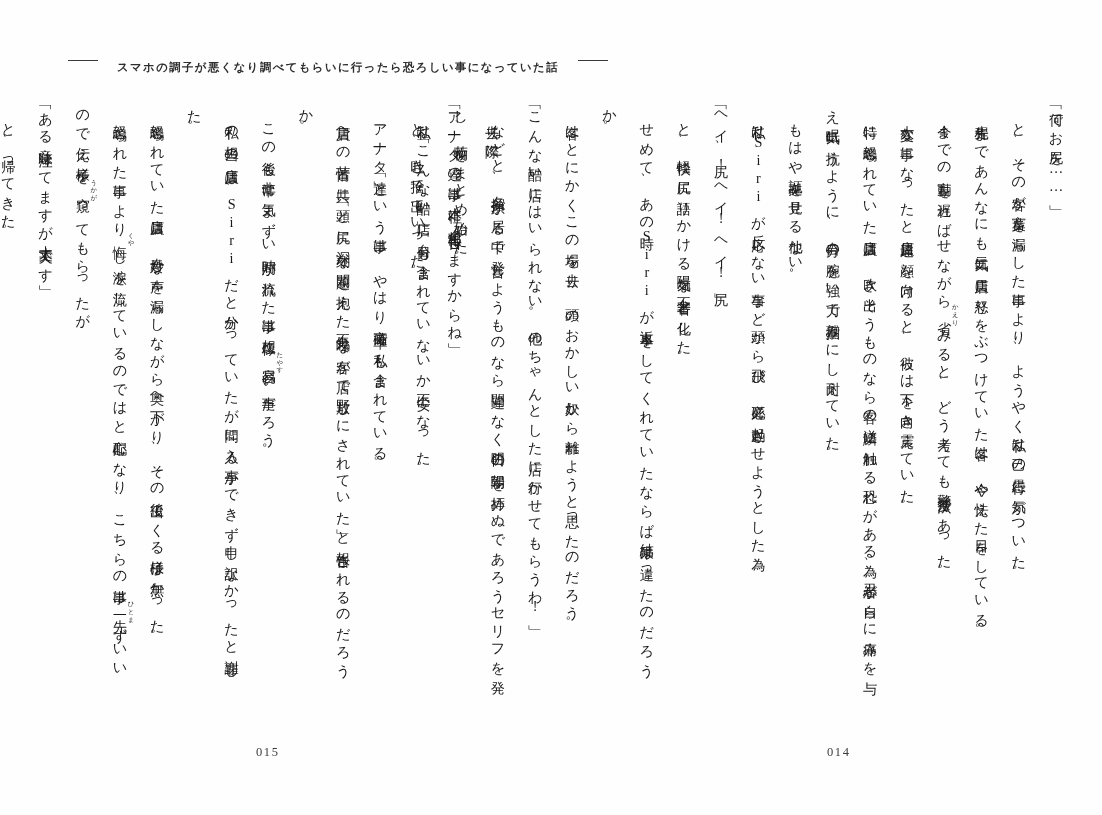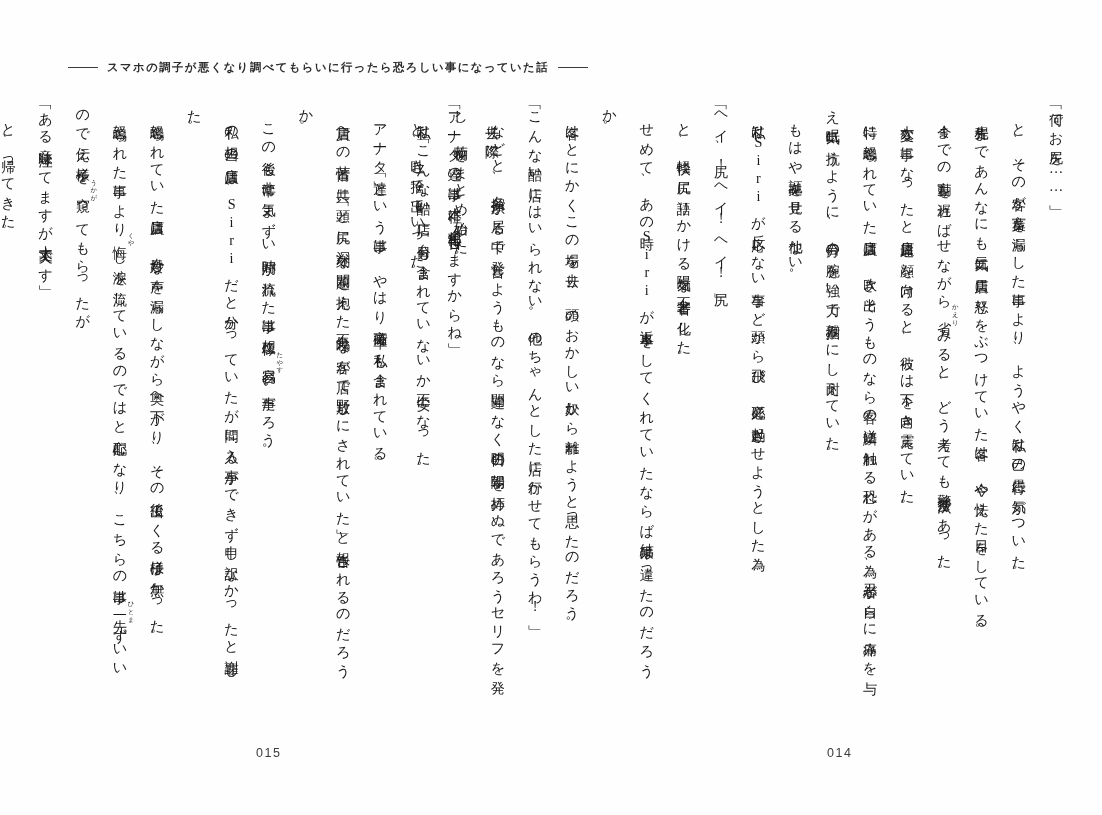--- a/index.html
+++ b/index.html
@@ -21,22 +21,21 @@
     inset: 0;
     background: #fefefe;
   }
 
   
   .running-head {
     position: absolute;
     top: 60px;
     left: 68px;
     display: flex;
-    align-items: center;
-    gap: 9px;
+    gap: 19px;
     white-space: nowrap;
   }
   .rule {
     width: 30px;
     height: 1px;
     background: #3a3a3a;
     display: block;
   }
   .running-head-text {
     font-size: 11.3px;
@@ -83,21 +82,21 @@
     font-size: 6.4px;
     letter-spacing: 0.4px;
     font-weight: normal;
     color: #2b2b2b;
   }
 
   
   .folio {
     position: absolute;
     bottom: 55px;
-    font-family: Liberation Sans, sans-serif;
+    font-family: Liberation Serif, serif;
     font-size: 12.5px;
     letter-spacing: 1.6px;
     color: #3c3c3c;
   }
   .folio-right { left: 796px; margin-left: 31px; }
   .folio-left  { left: 256px; }
 </style>
 </head>
 <body>
 

